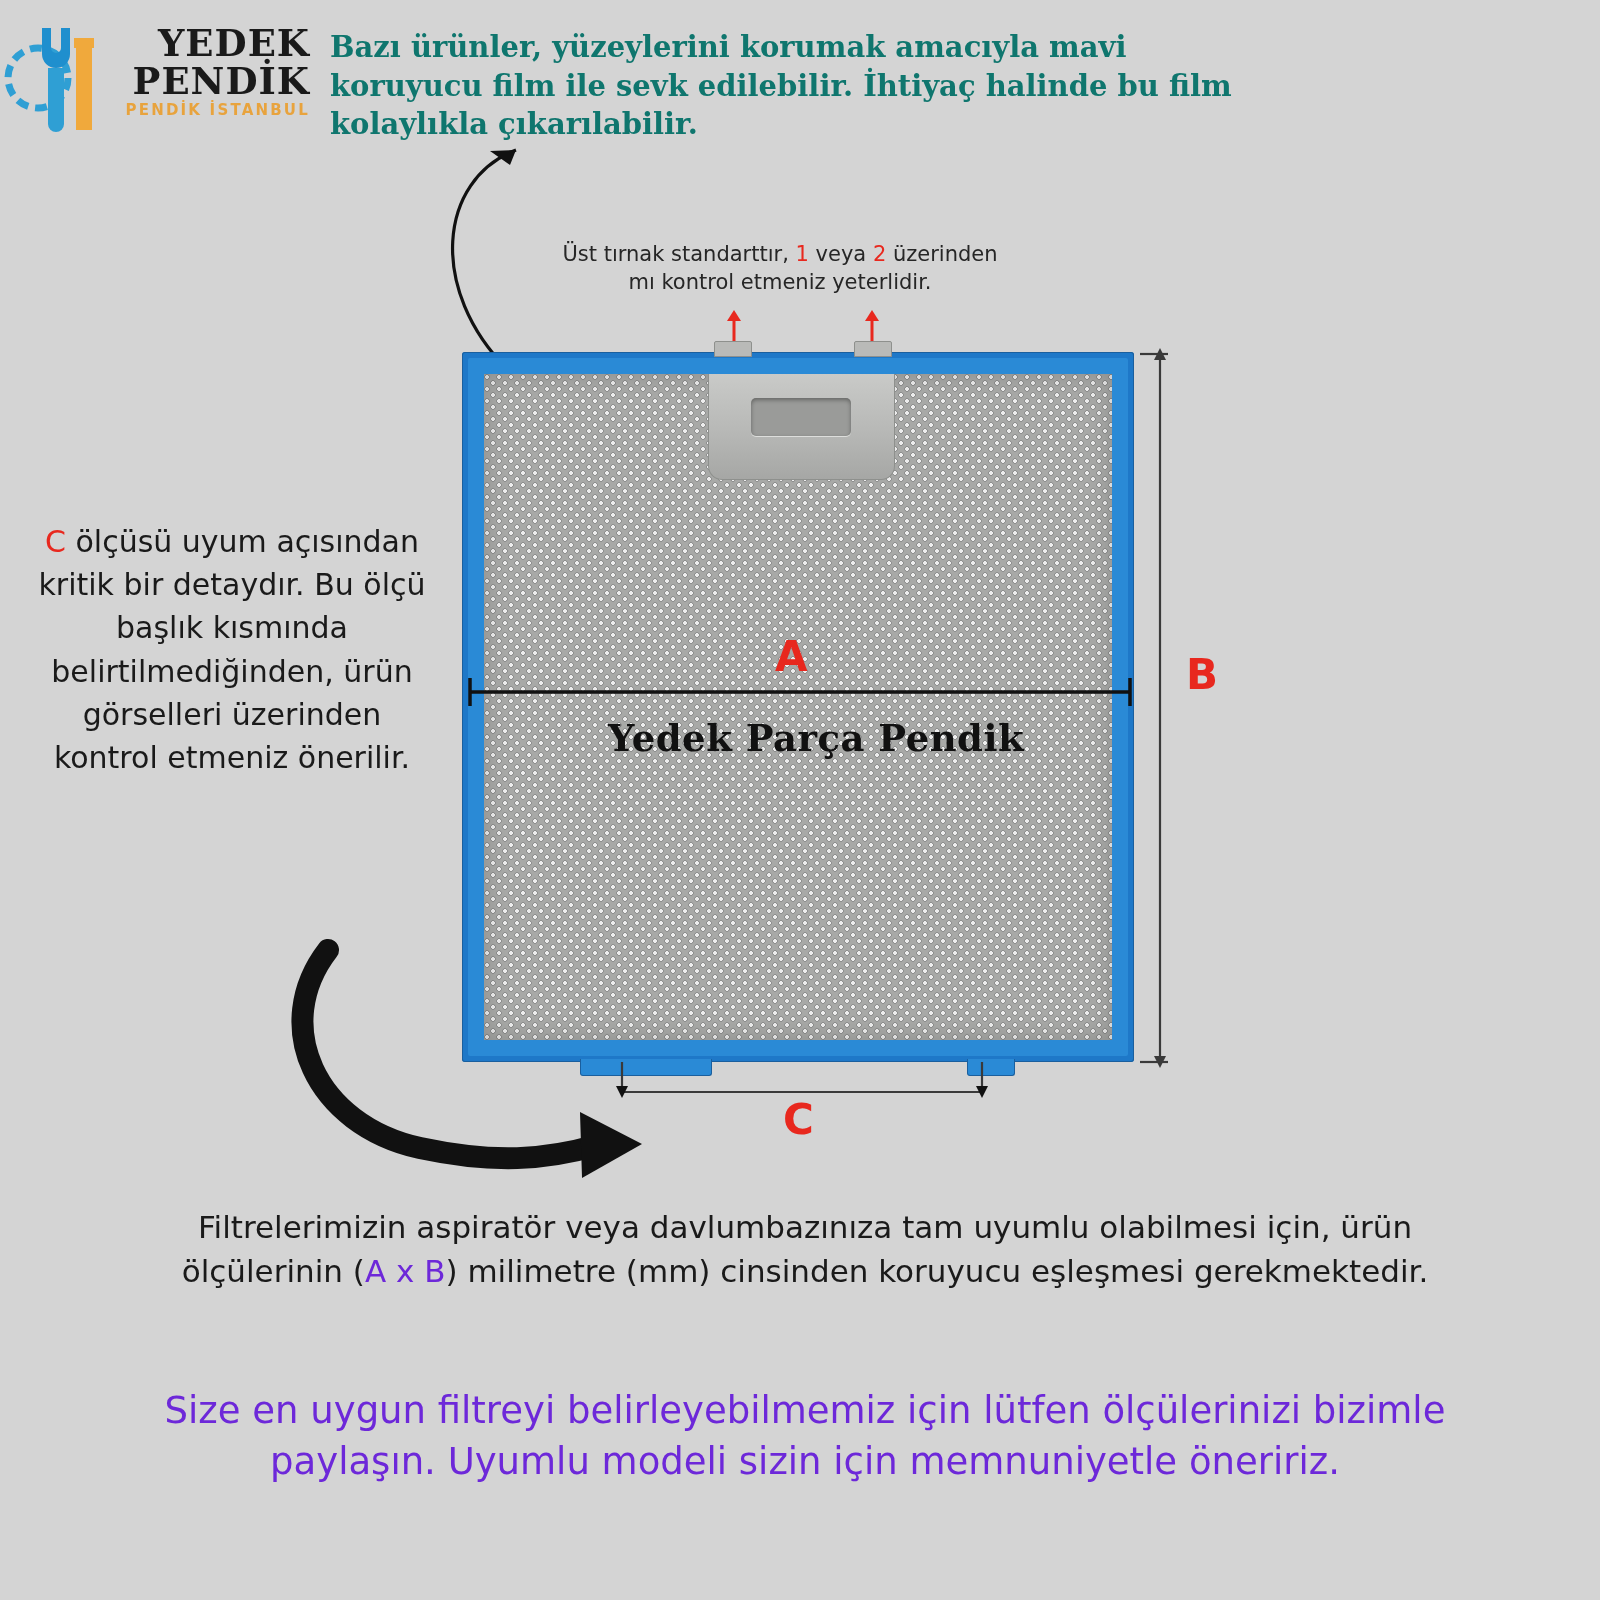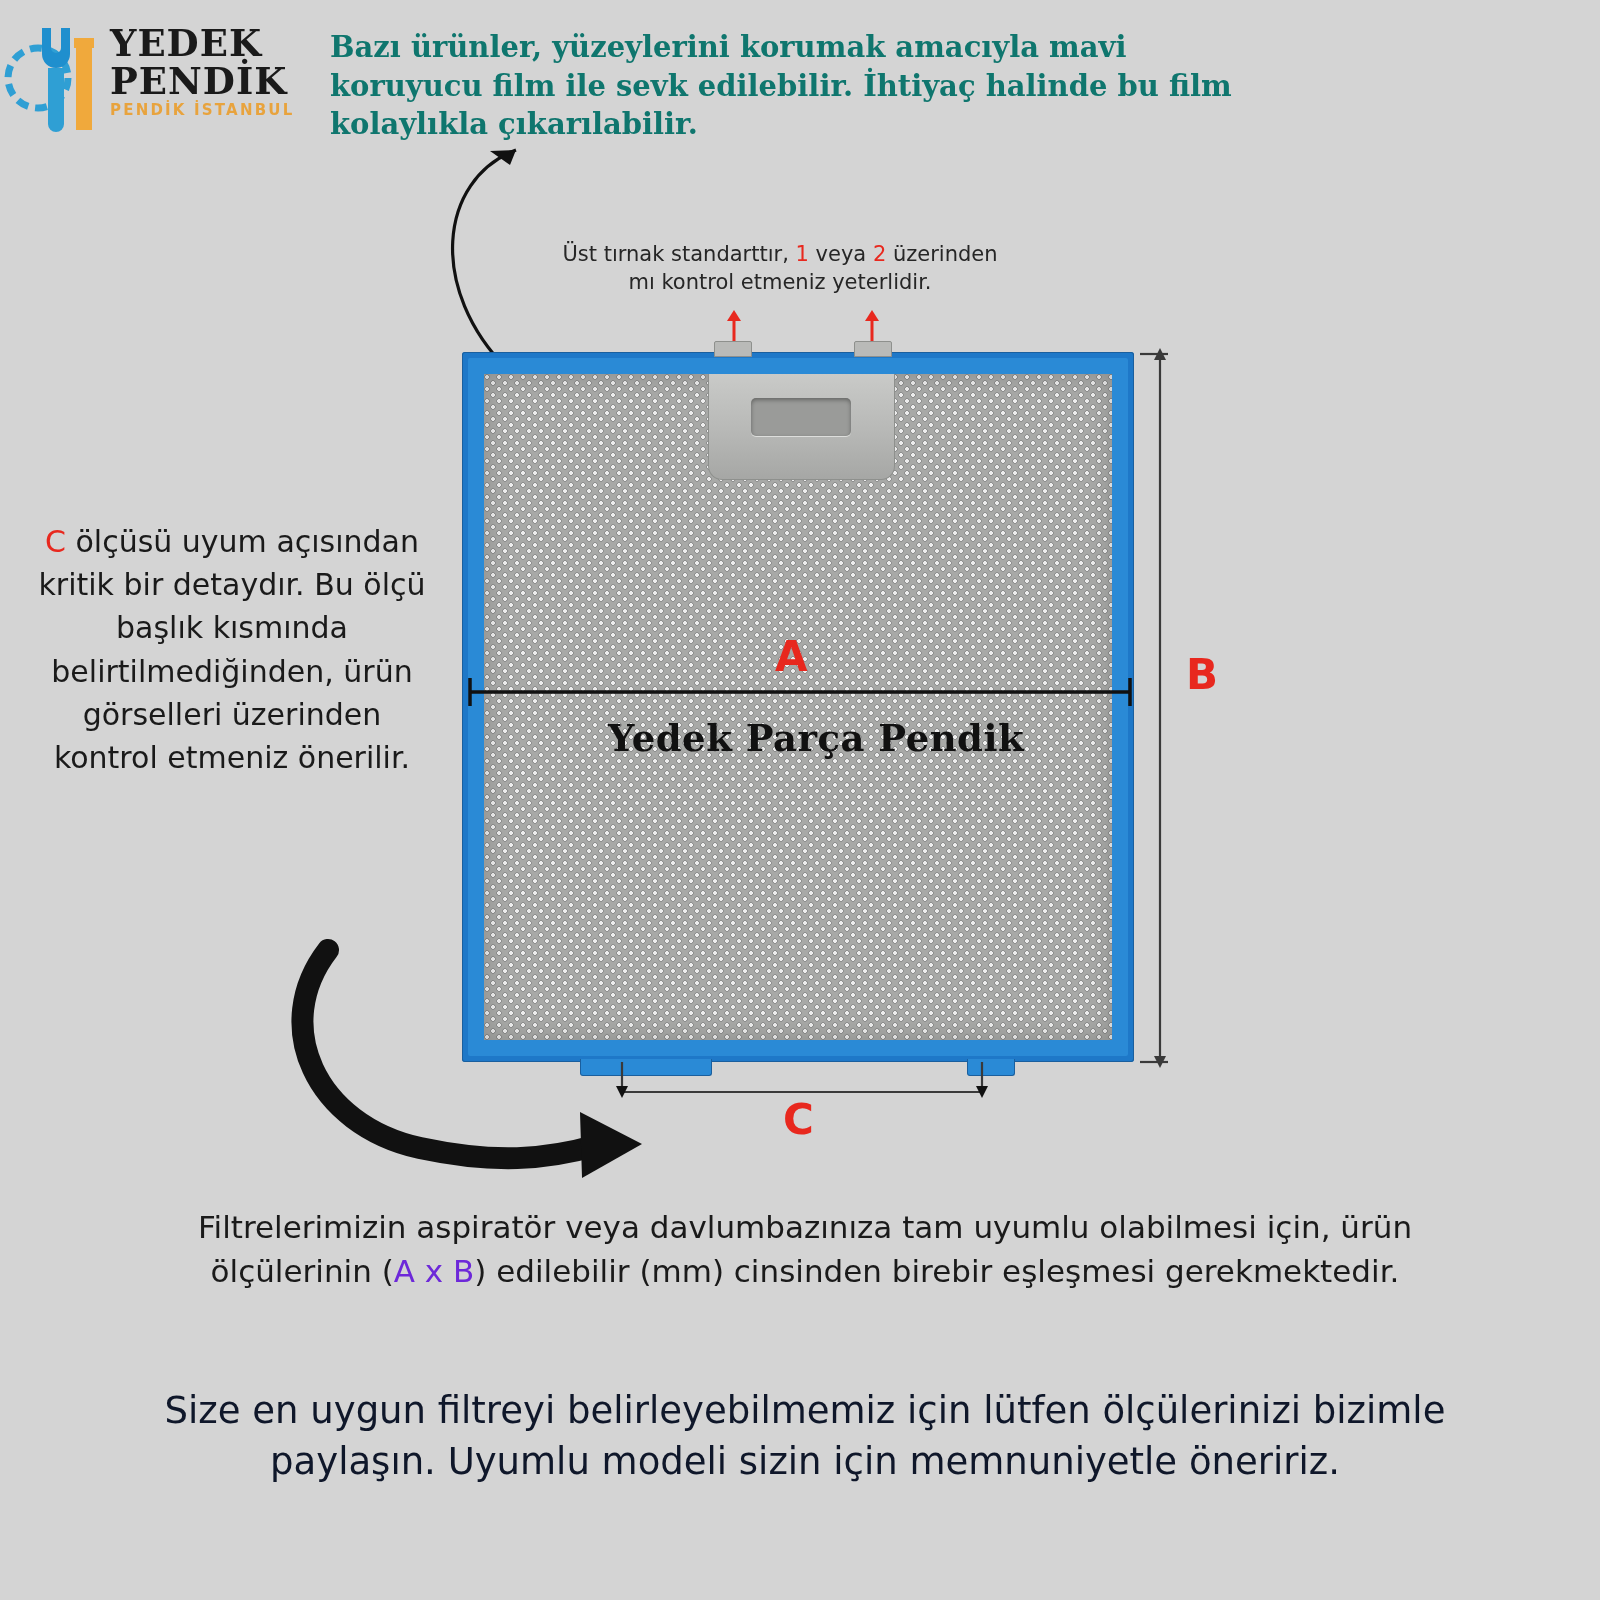--- a/index.html
+++ b/index.html
@@ -18,20 +18,21 @@
     overflow: hidden;
   }
 
   
   #logo {
     position: absolute;
     left: 10px;
     top: 8px;
     width: 300px;
     height: 140px;
+    text-align: right;
   }
   #logo .logo-mark {
     position: absolute;
     left: 2px;
     top: 6px;
     width: 100px;
     height: 120px;
   }
   #logo .logo-text {
     position: absolute;
@@ -233,21 +234,21 @@
   #bottom-note .hl { color: #6d28d9; }
 
   #bottom-red {
     position: absolute;
     left: 110px;
     top: 1385px;
     width: 1390px;
     text-align: center;
     font-size: 37px;
     line-height: 1.38;
-    color: #0f172a;
+    color: #6d28d9;
   }
 
   svg { overflow: visible; }
 </style>
 </head>
 <body>
 
 <div id="page">
 
   <div id="logo">
@@ -340,18 +341,18 @@
   </div>
 
   <div id="arrow-thick">
     <svg width="420" height="250" viewBox="0 0 420 250">
       <path d="M48 10 C -10 85, 35 185, 140 208 C 215 224, 265 220, 318 205" fill="none" stroke="#111" stroke-width="22" stroke-linecap="round"></path>
       <path d="M300 172 l62 32 l-60 34 z" fill="#111"></path>
     </svg>
   </div>
 
   <div id="bottom-note">
-    <span>Filtrelerimizin aspiratör veya davlumbazınıza tam uyumlu olabilmesi için, ürün ölçülerinin (</span><span class="hl">A x B</span><span>) edilebilir (mm) cinsinden birebir eşleşmesi gerekmektedir.</span>
+    <span>Filtrelerimizin aspiratör veya davlumbazınıza tam uyumlu olabilmesi için, ürün ölçülerinin (</span><span class="hl">A x B</span><span>) milimetre (mm) cinsinden koruyucu eşleşmesi gerekmektedir.</span>
   </div>
 
   <div id="bottom-red">Size en uygun filtreyi belirleyebilmemiz için lütfen ölçülerinizi bizimle paylaşın. Uyumlu modeli sizin için memnuniyetle öneririz.</div>
 
 </div>
 
 </body></html>

